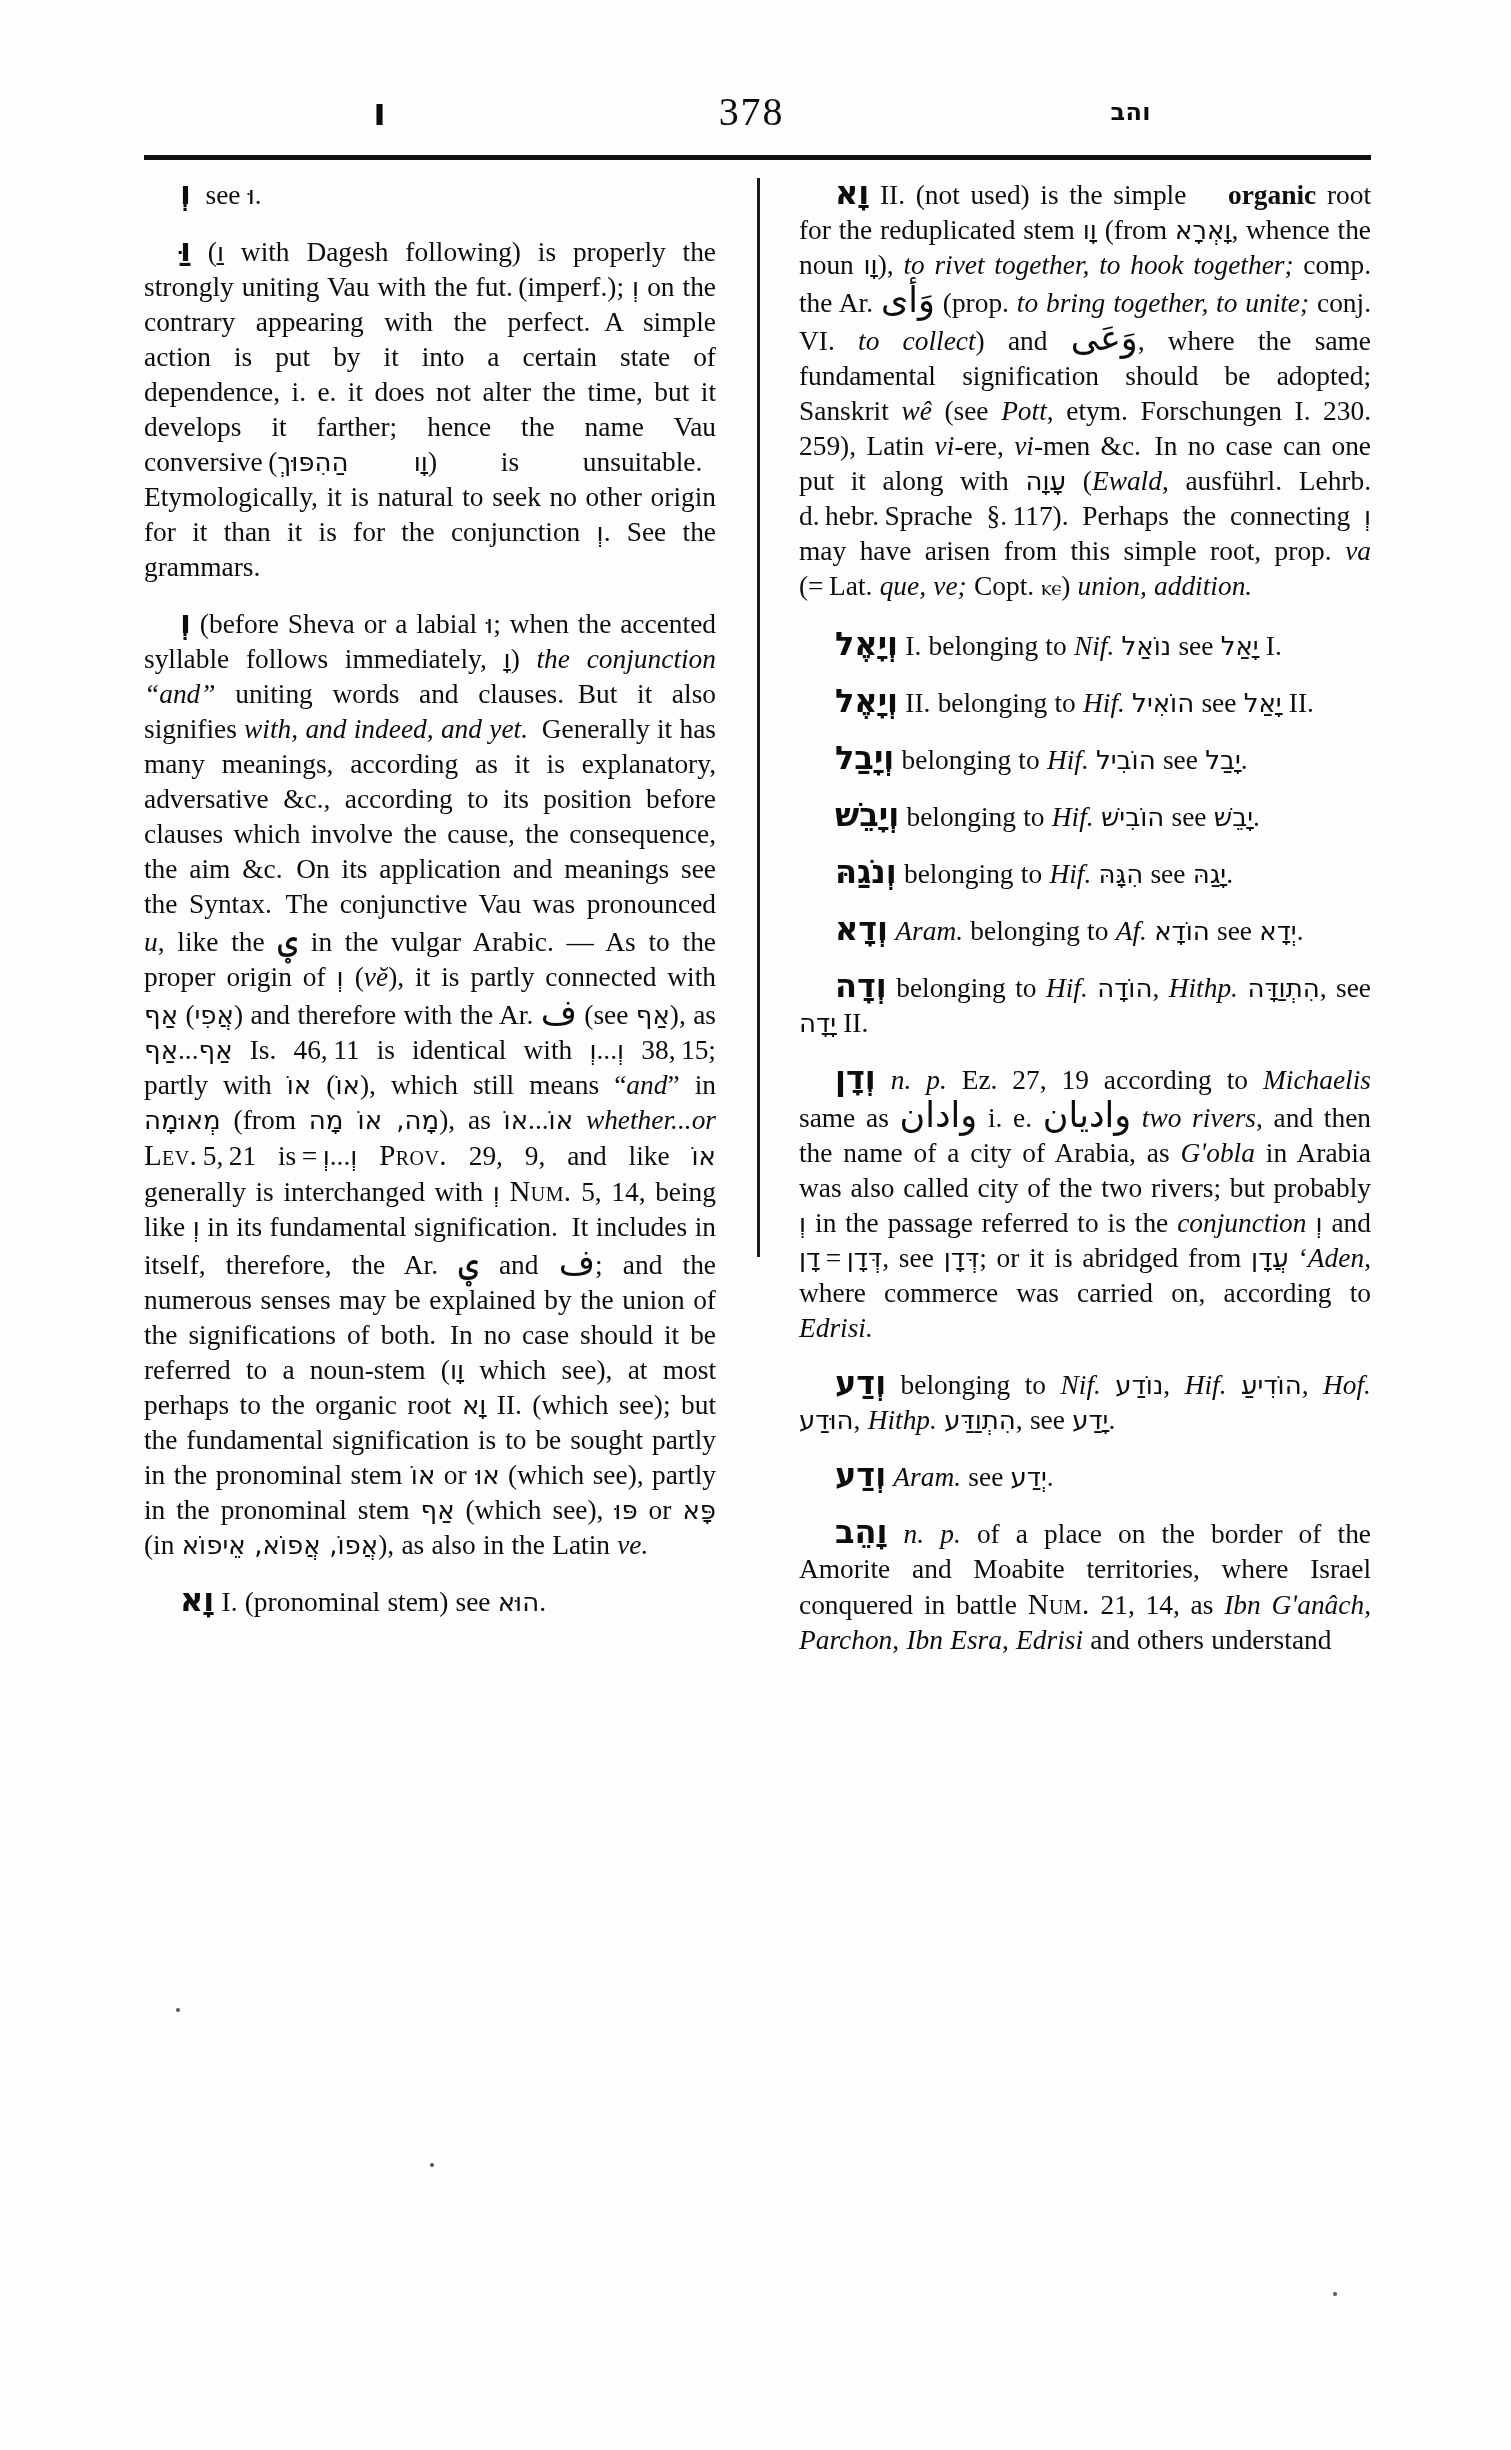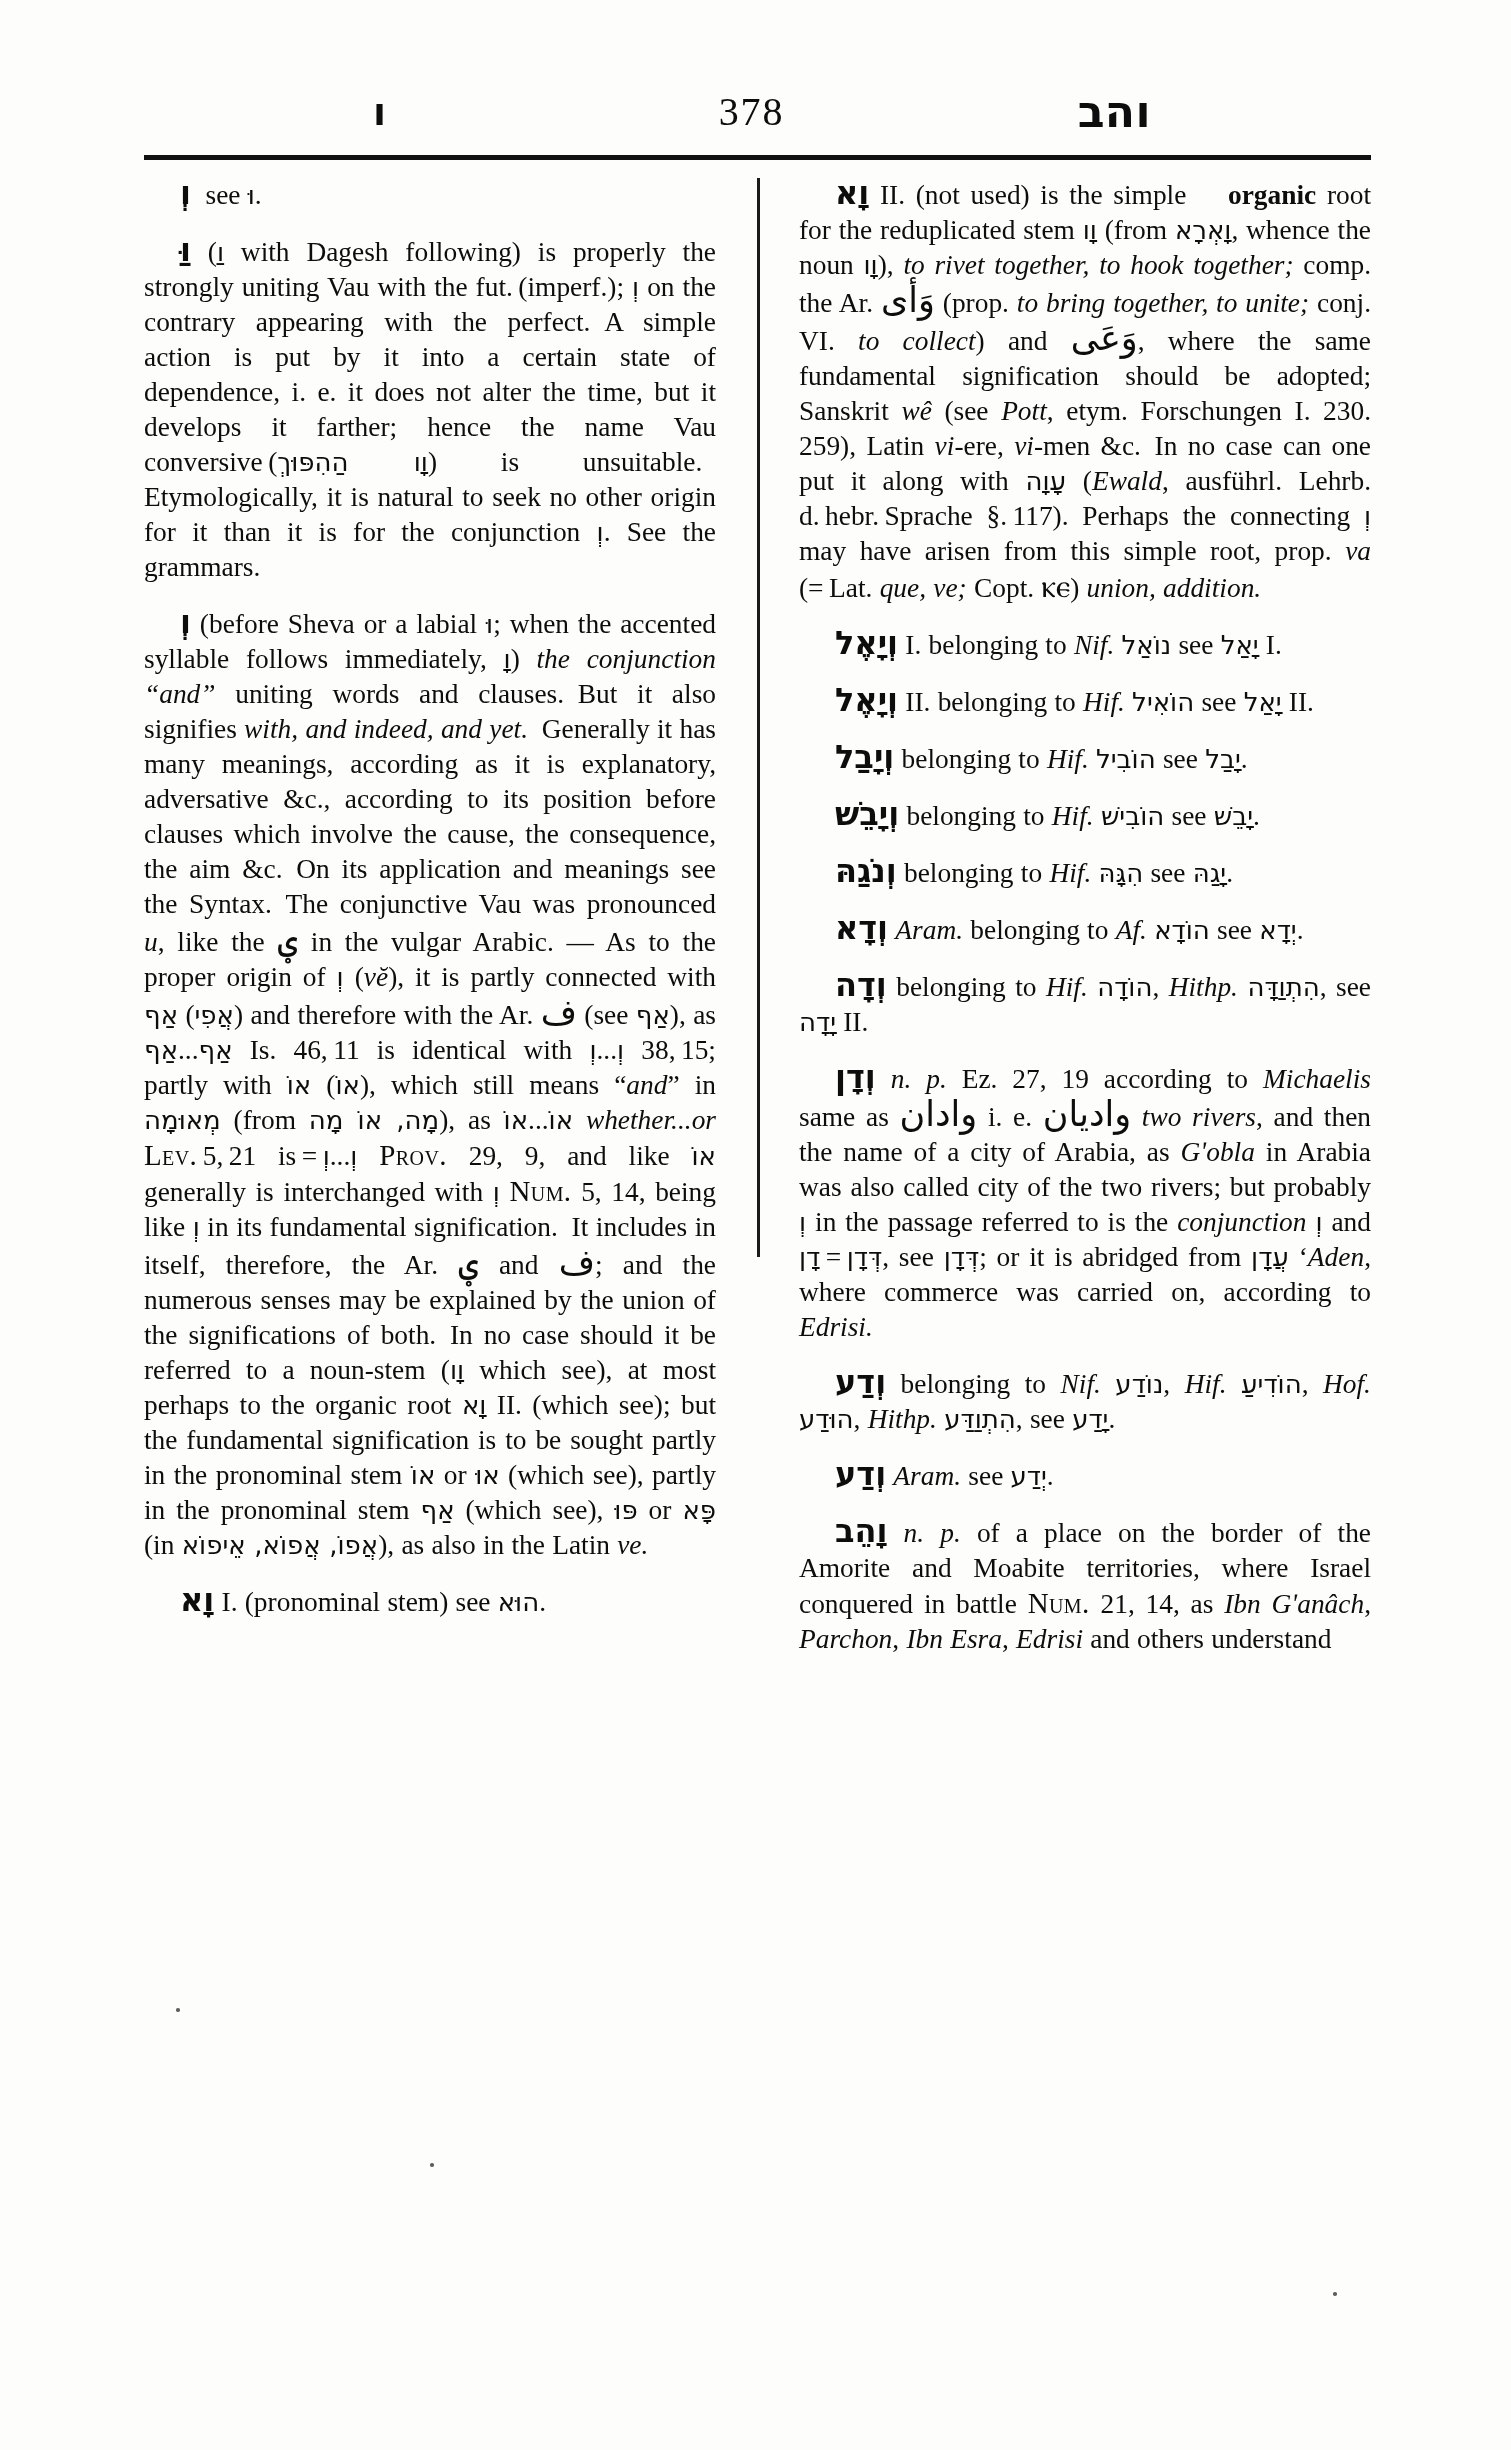--- a/index.html
+++ b/index.html
@@ -49,21 +49,21 @@
   .rh-center {
     left: 0; right: 8px;
     text-align: center;
     font-size: 40px;
     font-weight: 400;
     letter-spacing: 1.8px;
   }
   .rh-right {
     right: 216px;
     font-family: "DejaVu Sans", sans-serif;
-    font-size: 44px;
+    font-size: 24px;
     font-weight: 700;
     direction: rtl;
   }
 
   .head-rule {
     position: absolute;
     left: 144px;
     top: 155px;
     width: 1227px;
     height: 4.5px;
@@ -128,22 +128,22 @@
   }
   
   .ar {
     font-family: "DejaVu Sans", sans-serif;
     font-size: 35px;
     direction: rtl;
     unicode-bidi: isolate;
   }
   
   .copt {
-    font-family: Liberation Sans, sans-serif;
-    font-size: 32px;
+    font-family: Liberation Mono, monospace;
+    font-size: 22px;
   }
   i, .it { font-style: italic; }
   .sc {
     font-variant: small-caps;
     font-size: 29px;
     letter-spacing: 0.4px;
   }
   .bold { font-weight: 700; margin-left: 31px; }
 
   

